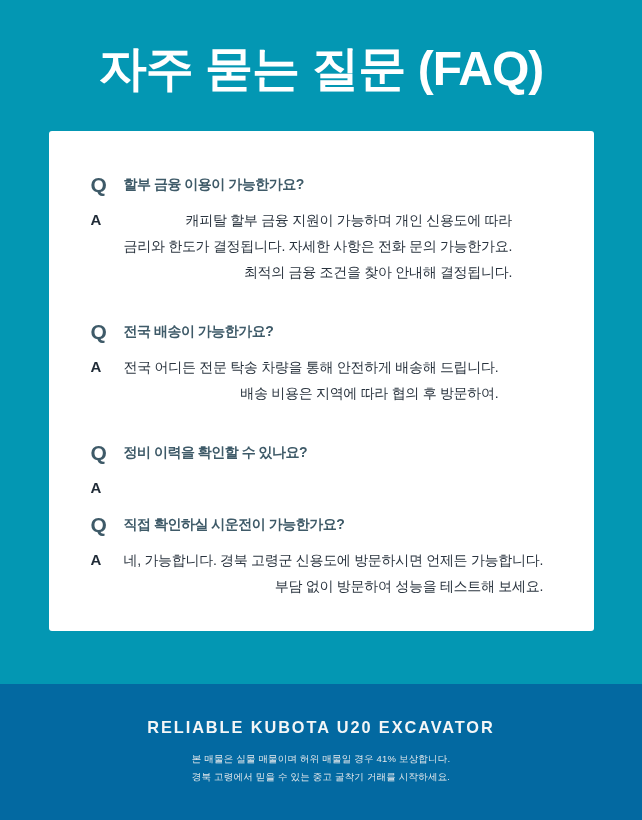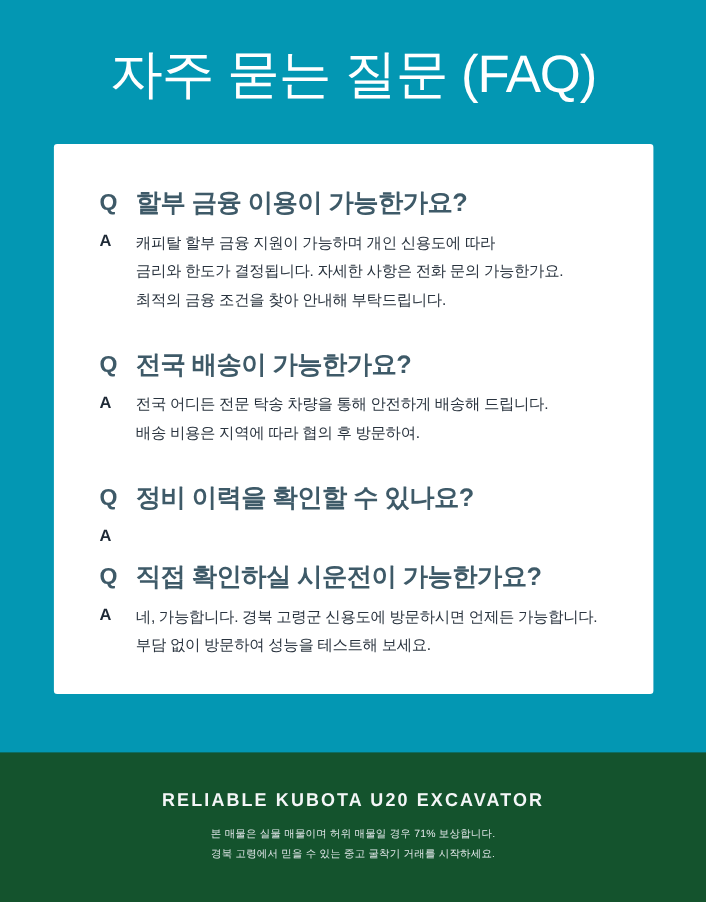--- a/index.html
+++ b/index.html
@@ -18,21 +18,21 @@
   .hero {
     height: 684px;
     background: #0397b3;
   }
 
   .page-title {
     padding-top: 38px;
     text-align: center;
     color: #ffffff;
     font-size: 48px;
-    font-weight: 400;
+    font-weight: 700;
     letter-spacing: -1px;
     line-height: 62px;
   }
 
   .card {
     width: 545px;
     height: 500px;
     margin: 31px auto 0 auto;
     background: #ffffff;
     border-radius: 3px;
@@ -52,46 +52,46 @@
   }
 
   .q-marker {
     color: #3e5a68;
     font-size: 21px;
     line-height: 27px;
   }
 
   .q-text {
     color: #3e5a68;
-    font-size: 23px;
+    font-size: 14px;
     font-weight: 800;
     line-height: 27px;
     letter-spacing: -0.5px;
   }
 
   .a-row { margin-top: 9px; }
 
   .a-marker {
     color: #1f2a36;
     font-size: 15px;
     line-height: 26px;
   }
 
   .a-text {
     color: #29333e;
     font-size: 14px;
     line-height: 26px;
     letter-spacing: -0.3px;
   }
 
-  .a-line { white-space: nowrap; }
+  .a-line { white-space: nowrap; text-align: right; }
 
   .footer {
     height: 136px;
-    background: #14532d;
+    background: #0369a1;
     text-align: center;
     padding-top: 33px;
   }
 
   .footer-title {
     color: #f4f6f7;
     font-size: 17px;
     font-weight: 800;
     letter-spacing: 2px;
     line-height: 22px;
@@ -121,21 +121,21 @@
       <section class="faq-item">
         <div class="q-row">
           <span class="marker-col q-marker">Q</span>
           <h2 class="q-text">할부 금융 이용이 가능한가요?</h2>
         </div>
         <div class="a-row">
           <span class="marker-col a-marker">A</span>
           <div class="a-text">
             <div class="a-line">캐피탈 할부 금융 지원이 가능하며 개인 신용도에 따라</div>
             <div class="a-line">금리와 한도가 결정됩니다. 자세한 사항은 전화 문의 가능한가요.</div>
-            <div class="a-line">최적의 금융 조건을 찾아 안내해 부탁드립니다.</div>
+            <div class="a-line">최적의 금융 조건을 찾아 안내해 결정됩니다.</div>
           </div>
         </div>
       </section>
 
       <section class="faq-item">
         <div class="q-row">
           <span class="marker-col q-marker">Q</span>
           <h2 class="q-text">전국 배송이 가능한가요?</h2>
         </div>
         <div class="a-row">
@@ -172,18 +172,18 @@
           </div>
         </div>
       </section>
 
     </div>
   </div>
 
   <footer class="footer">
     <div class="footer-title">RELIABLE KUBOTA U20 EXCAVATOR</div>
     <div class="footer-lines">
-      <div class="footer-line">본 매물은 실물 매물이며 허위 매물일 경우 71% 보상합니다.</div>
+      <div class="footer-line">본 매물은 실물 매물이며 허위 매물일 경우 41% 보상합니다.</div>
       <div class="footer-line">경북 고령에서 믿을 수 있는 중고 굴착기 거래를 시작하세요.</div>
     </div>
   </footer>
 
 </div>
 
 </body></html>

